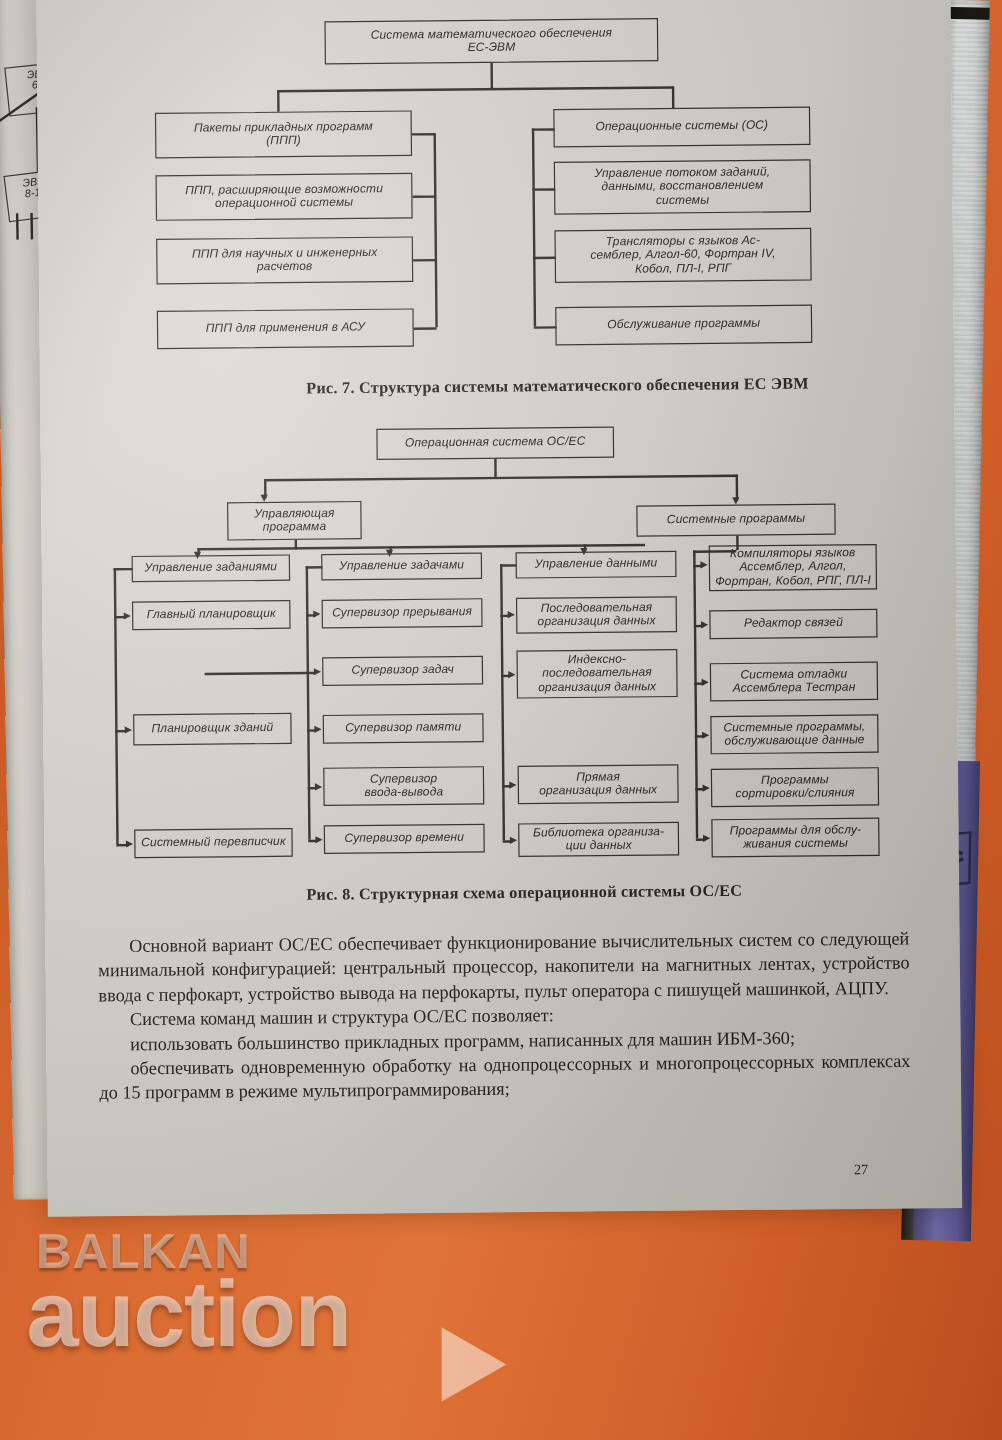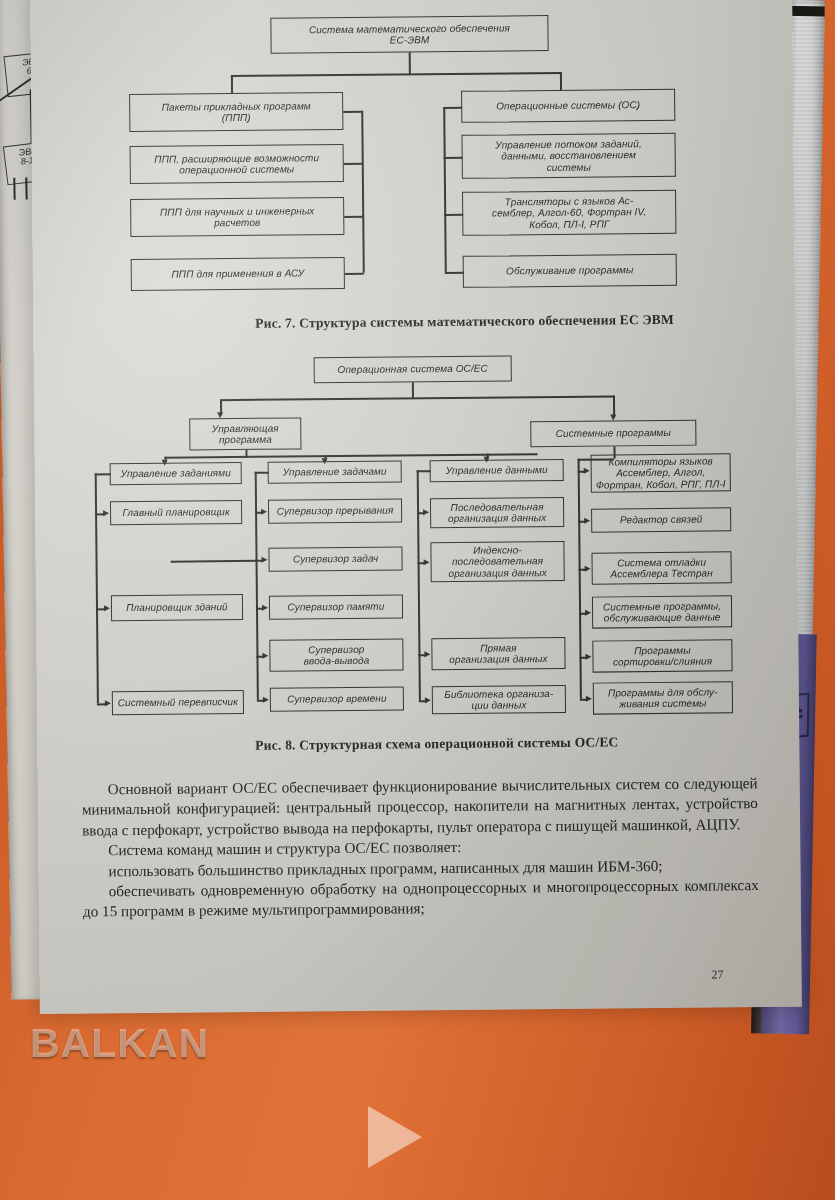--- a/index.html
+++ b/index.html
@@ -318,14 +318,15 @@
     <p class="ind">обеспечивать одновременную обработку на однопроцессорных и многопроцессорных комплексах до 15 программ в режиме мультипрограммирования;</p>
   </div>
 
   <div class="pg" style="left:672px;top:990px;">27</div>
 
 </div>
 </div>
 
 <div id="wm">
   <div class="l1">BALKAN</div>
+  <div class="l2">auction</div>
   <div class="tri"></div>
 </div>
 
 </body></html>

